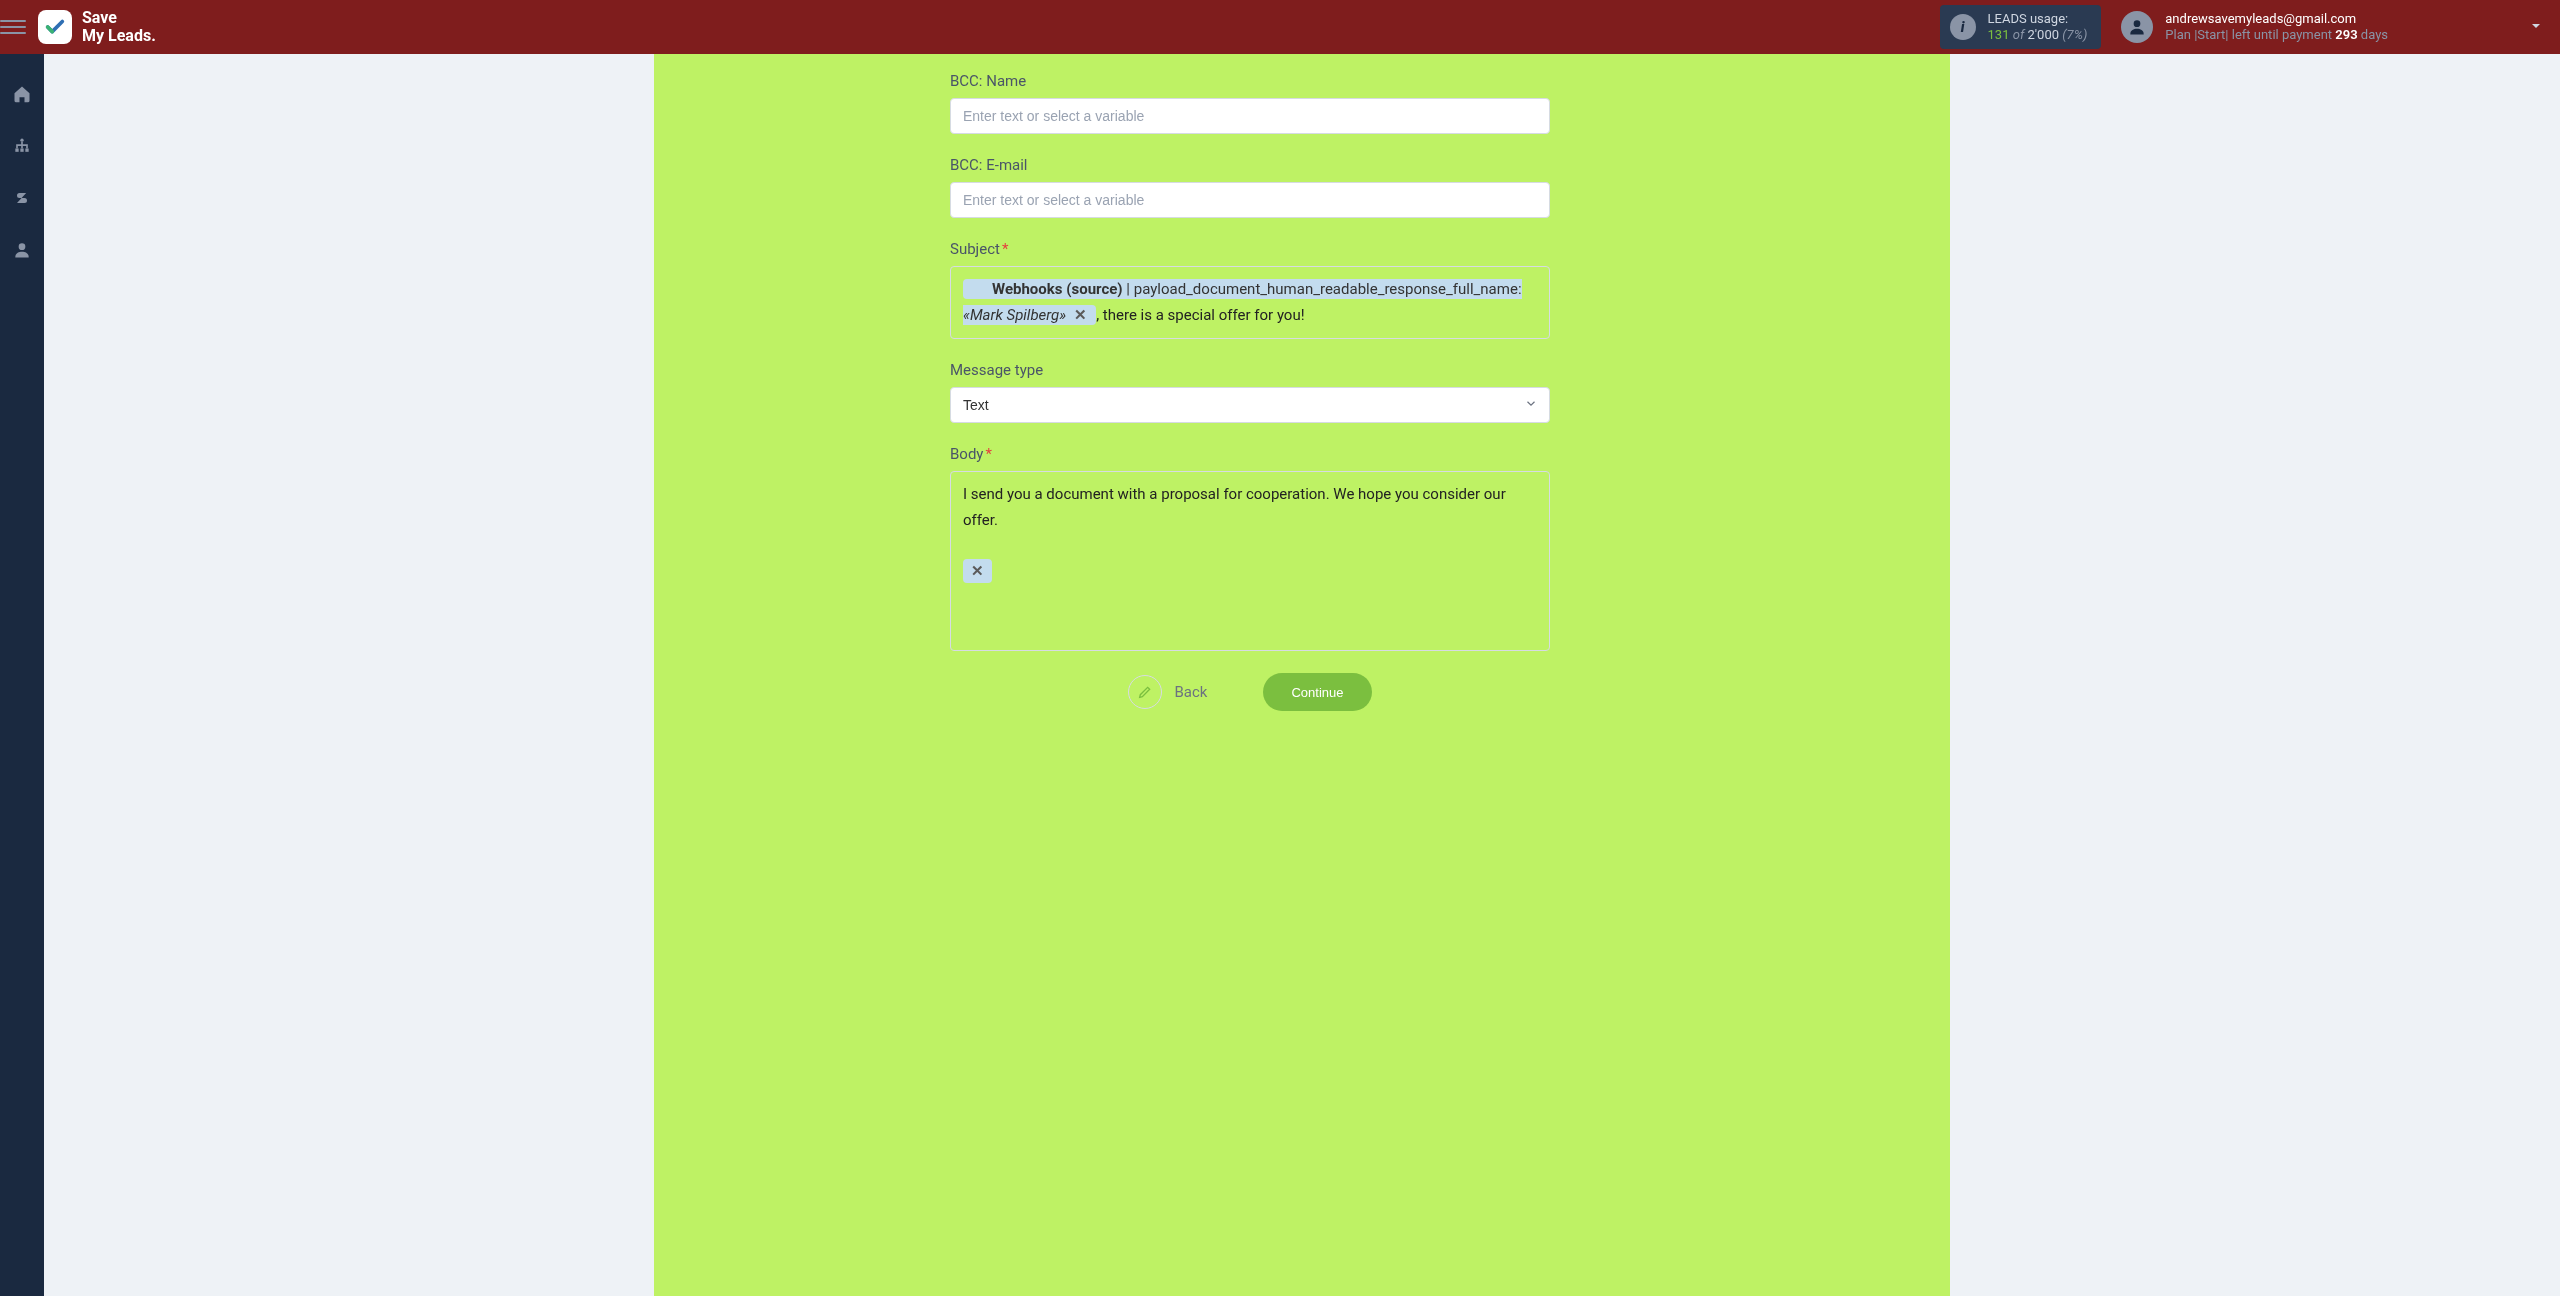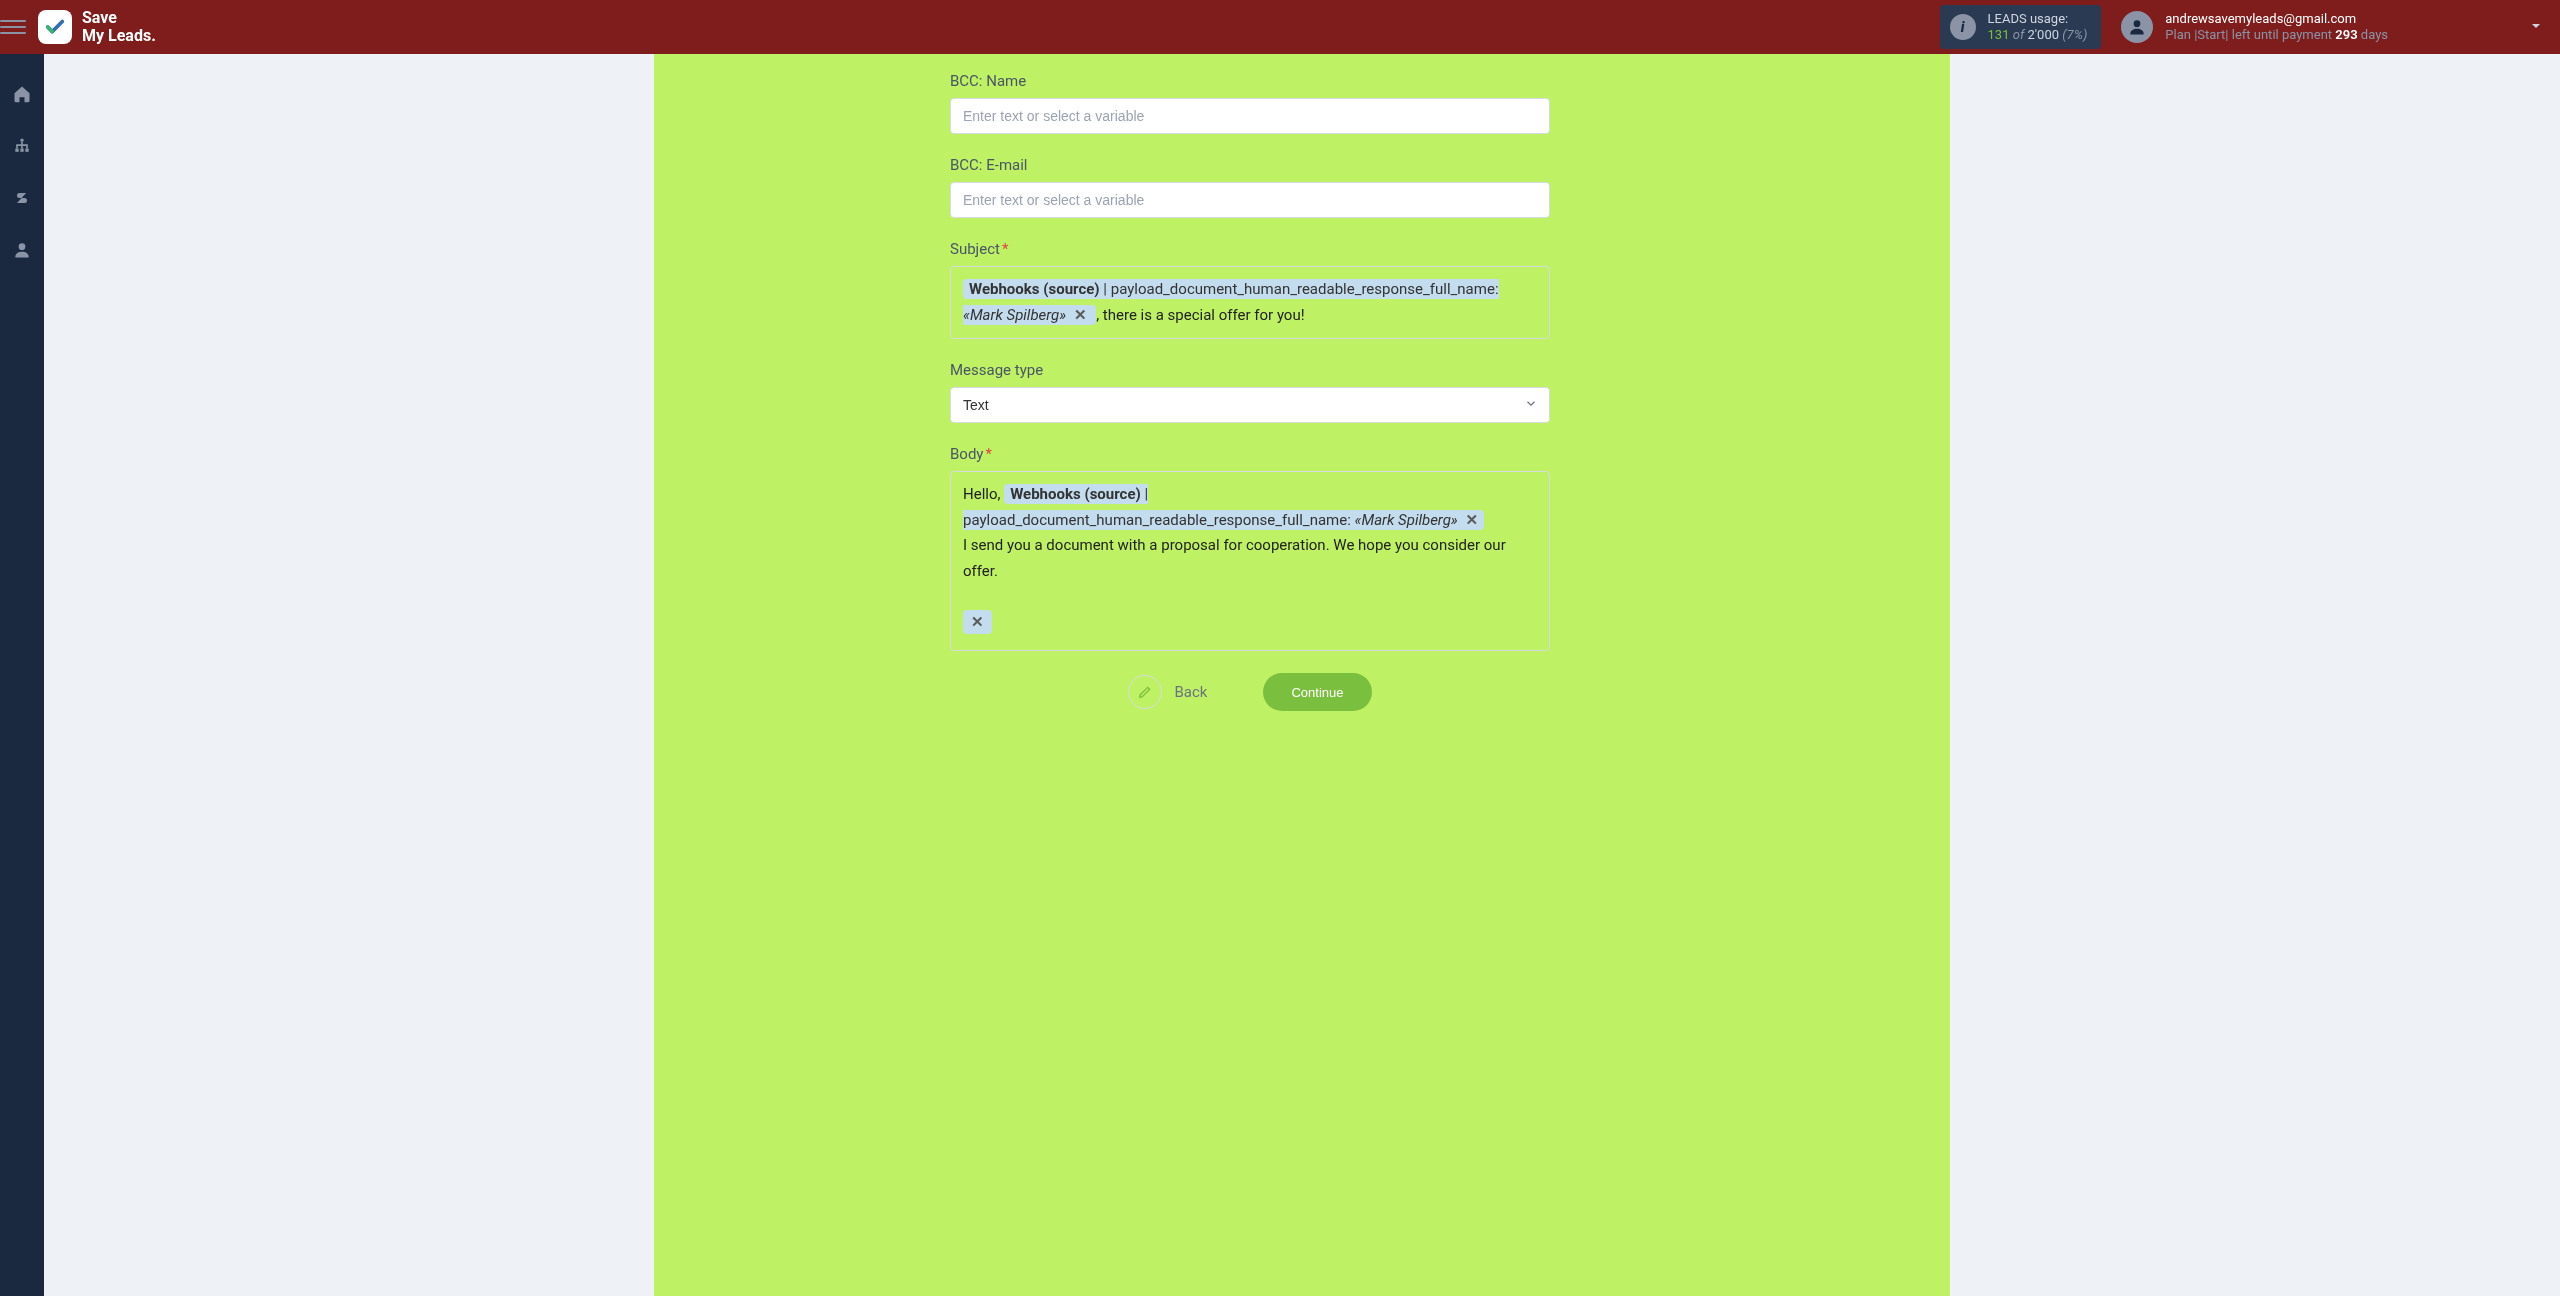--- a/index.html
+++ b/index.html
@@ -103,21 +103,21 @@
   .rich-box {
     width:100%; border:1px solid #d6dbe2; border-radius:4px; padding:10px 12px;
     font-size:15px; line-height:1.7; color:#222;
   }
   .rich-box.body { min-height:180px; }
 
   .chip {
     display:inline; background:#c3dcee; border-radius:4px; padding:1px 6px;
     color:#333; font-size:15px;
   }
-  .chip .src { font-weight:700; }
+  .chip .src { font-weight:700;margin-left:23px; }
   .chip .sep { font-weight:400; }
   .chip .val { font-style:italic; }
   .chip .x { font-weight:700; color:#5a5a5a; margin-left:4px; cursor:pointer; }
   .chip-solo {
     display:inline-block; background:#c3dcee; border-radius:4px; padding:0 8px;
     font-weight:700; color:#5a5a5a; cursor:pointer; line-height:1.6;
   }
 
   .actions { display:flex; align-items:center; gap:56px; margin-top:22px;justify-content:center; }
   .back-btn { display:flex; align-items:center; gap:12px; cursor:pointer; }
@@ -259,30 +259,20 @@
                 </svg>
             </span>
           </div>
         </div>
 
         <div class="stack">
           <div class="field-label">
             <span>Body</span><span class="req">*</span>
           </div>
           <div class="rich-box body">
-            <div>
-              <span>Hello, </span>
-              <span class="chip">
-                <span class="src">Webhooks (source)</span>
-                <span class="sep"> | </span>
-                <span>payload_document_human_readable_response_full_name:</span>
-                <span class="val">«Mark Spilberg»</span>
-                <span class="x">✕</span>
-              </span>
-            </div>
             <div>I send you a document with a proposal for cooperation. We hope you consider our offer.</div>
             <div>&nbsp;</div>
             <div>
               <span class="chip-solo">✕</span>
             </div>
           </div>
         </div>
 
         <div class="actions">
           <div class="back-btn">

